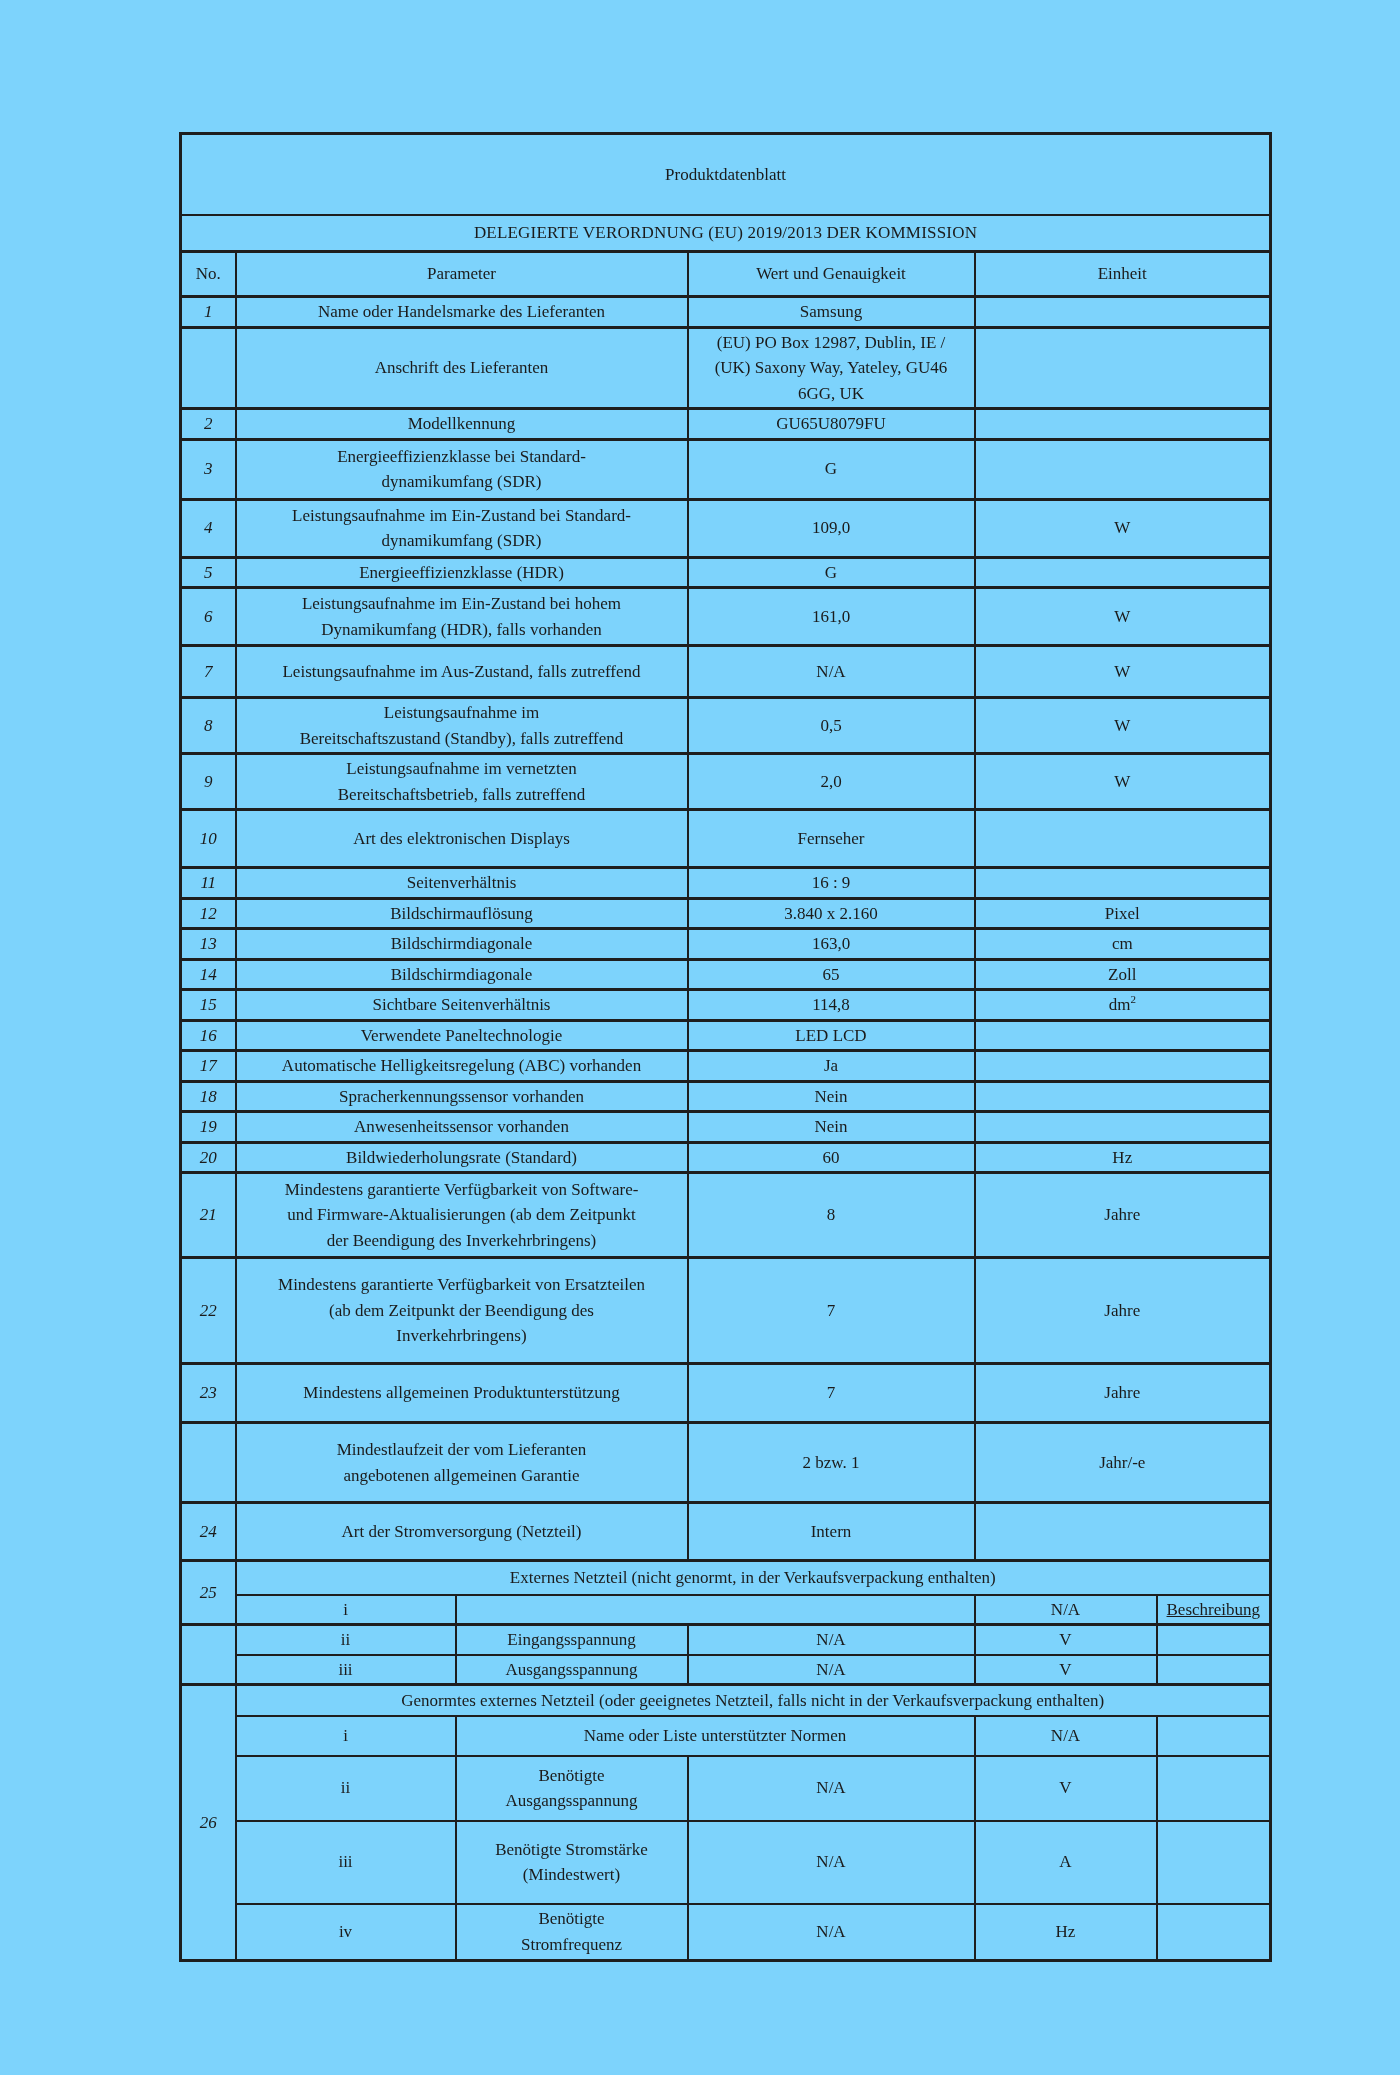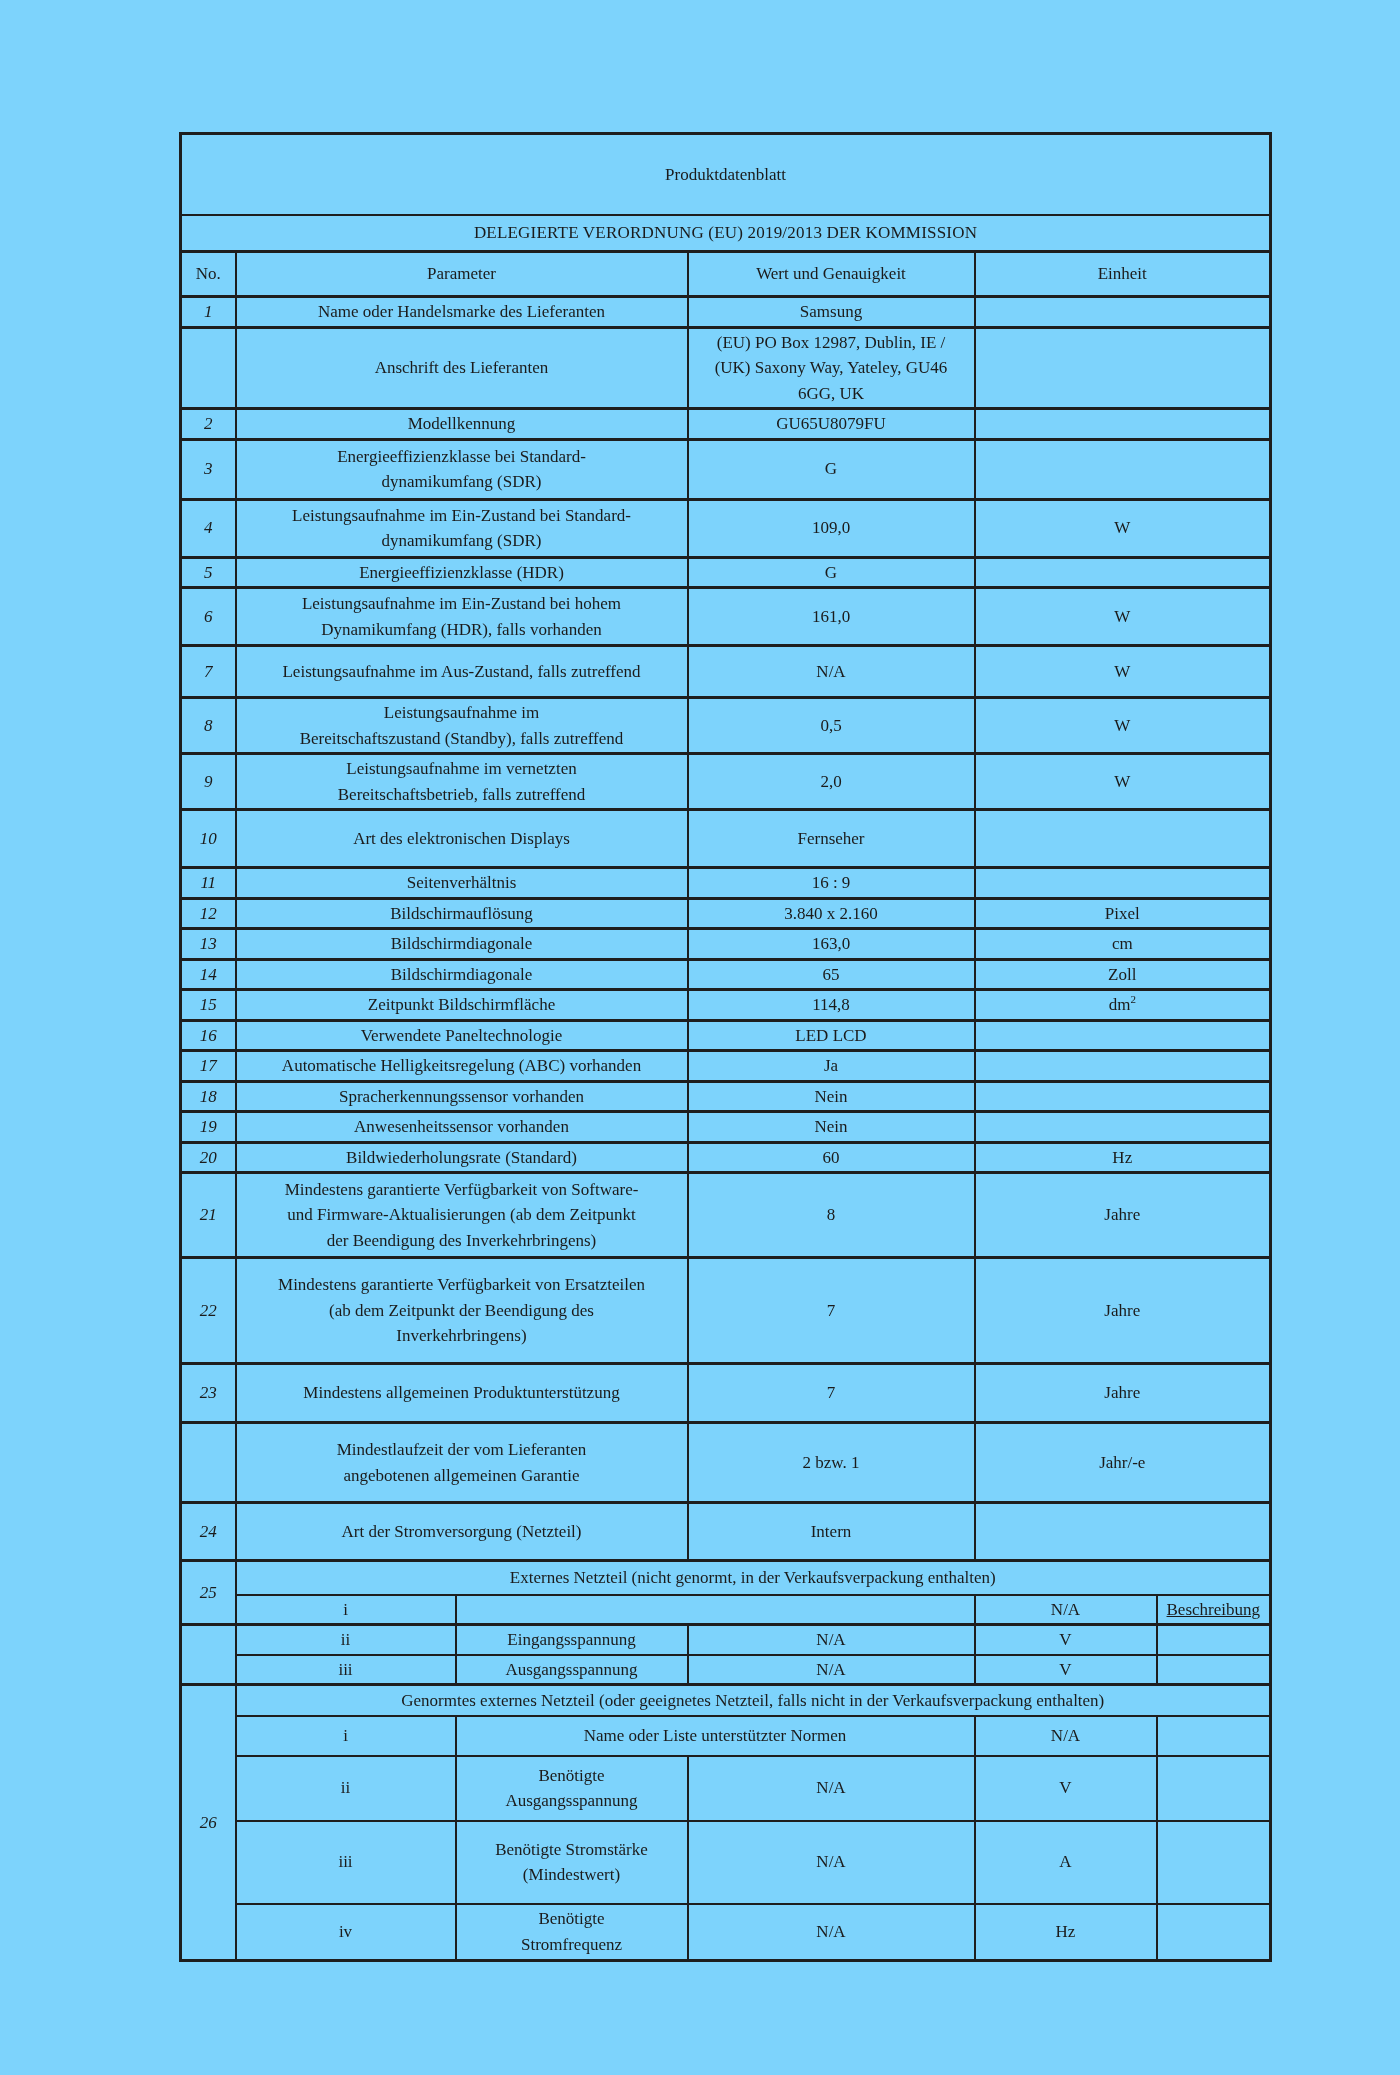--- a/index.html
+++ b/index.html
@@ -167,21 +167,21 @@
           <td colspan="2" class="unit">cm</td>
         </tr>
         <tr class="bt" style="height: 28px;">
           <td class="no">14</td>
           <td colspan="2" class="param">Bildschirmdiagonale</td>
           <td class="val">65</td>
           <td colspan="2" class="unit">Zoll</td>
         </tr>
         <tr class="bt" style="height: 26px;">
           <td class="no">15</td>
-          <td colspan="2" class="param">Zeitpunkt Bildschirmfläche</td>
+          <td colspan="2" class="param">Sichtbare Seitenverhältnis</td>
           <td class="val">114,8</td>
           <td colspan="2" class="unit">dm<sup>2</sup></td>
         </tr>
         <tr class="bt" style="height: 27px;">
           <td class="no">16</td>
           <td colspan="2" class="param">Verwendete Paneltechnologie</td>
           <td class="val">LED LCD</td>
           <td colspan="2" class="unit"></td>
         </tr>
         <tr class="bt" style="height: 27px;">

